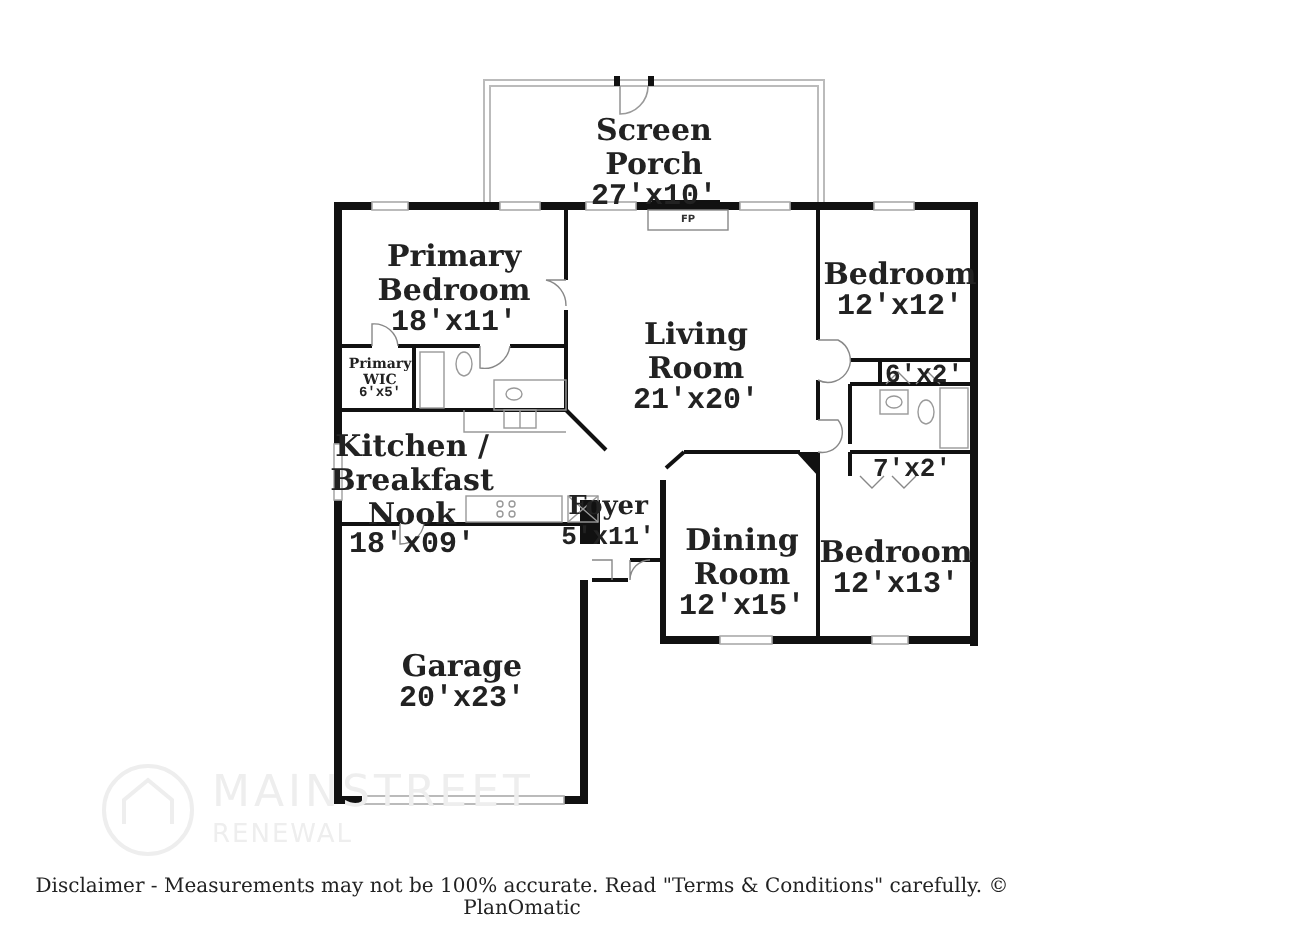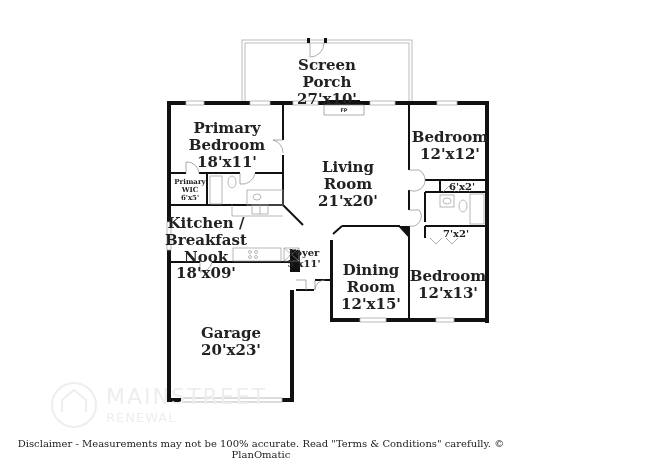--- a/index.html
+++ b/index.html
@@ -1,20 +1,20 @@
 <!DOCTYPE html>
 <html><head>
 <meta charset="utf-8">
 <style>
   html, body { margin: 0; padding: 0; background: #ffffff; }
   body { width: 650px; height: 473px; position: relative; overflow: hidden; font-family: "DejaVu Serif", serif; }
   #plan { position: absolute; left: 0; top: 0; width: 650px; height: 473px; }
   .lbl { position: absolute; text-align: center; font-family: "DejaVu Serif", serif; font-weight: bold; color: #222; line-height: 1.12; white-space: nowrap; transform: translateX(-50%); }
-  .lbl .d { font-weight: bold; }
-  .sm { font-size: 10px; }
+  .lbl .d { font-weight: bold; font-family: Liberation Mono, monospace; }
+  .sm { font-size: 13px; }
   .md { font-size: 15px; }
   .fp { position: absolute; font-size: 5px; font-weight: bold; color: #333; transform: translateX(-50%); font-family: "DejaVu Sans", sans-serif; }
   .watermark { position: absolute; left: 58px; top: 382px; color: #eeeeee; font-family: "DejaVu Sans", sans-serif; }
   .watermark .brand { font-size: 22px; letter-spacing: 2px; position: absolute; left: 48px; top: 2px; font-weight: normal; }
   .watermark .sub { font-size: 13px; letter-spacing: 1px; position: absolute; left: 48px; top: 28px; }
   .disclaimer { position: absolute; left: 0; width: 522px; top: 438px; text-align: center; font-size: 10px; color: #222; font-family: "DejaVu Serif", serif; }
 </style>
 </head>
 <body>
 

